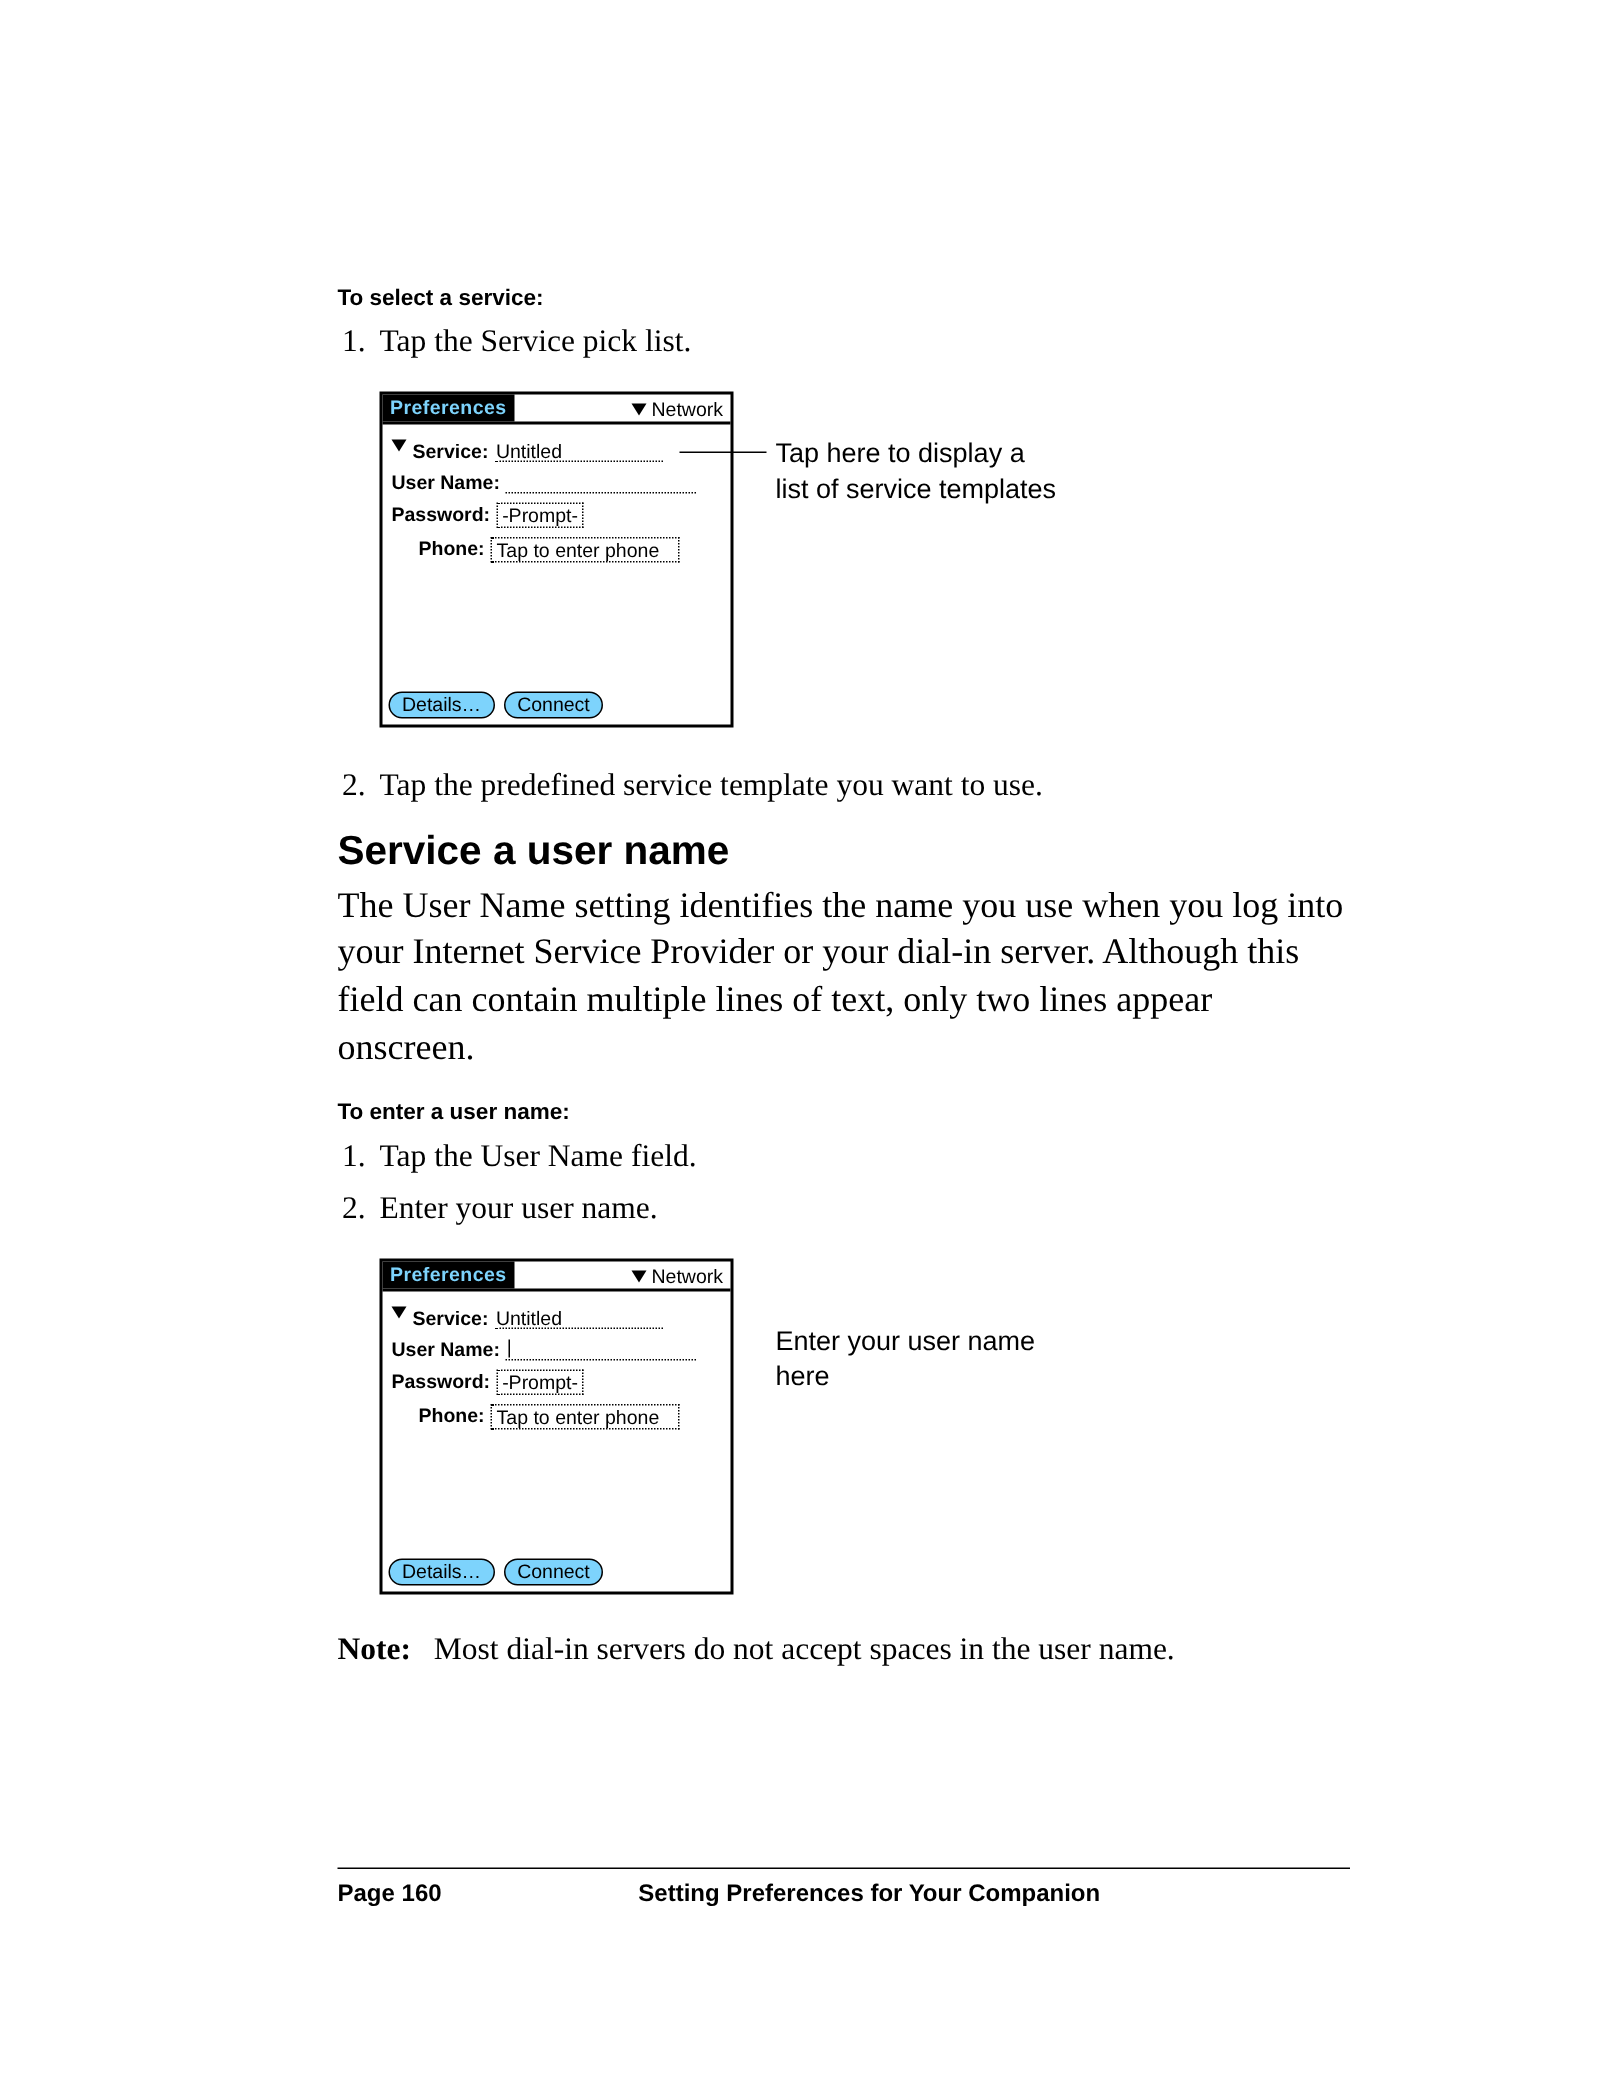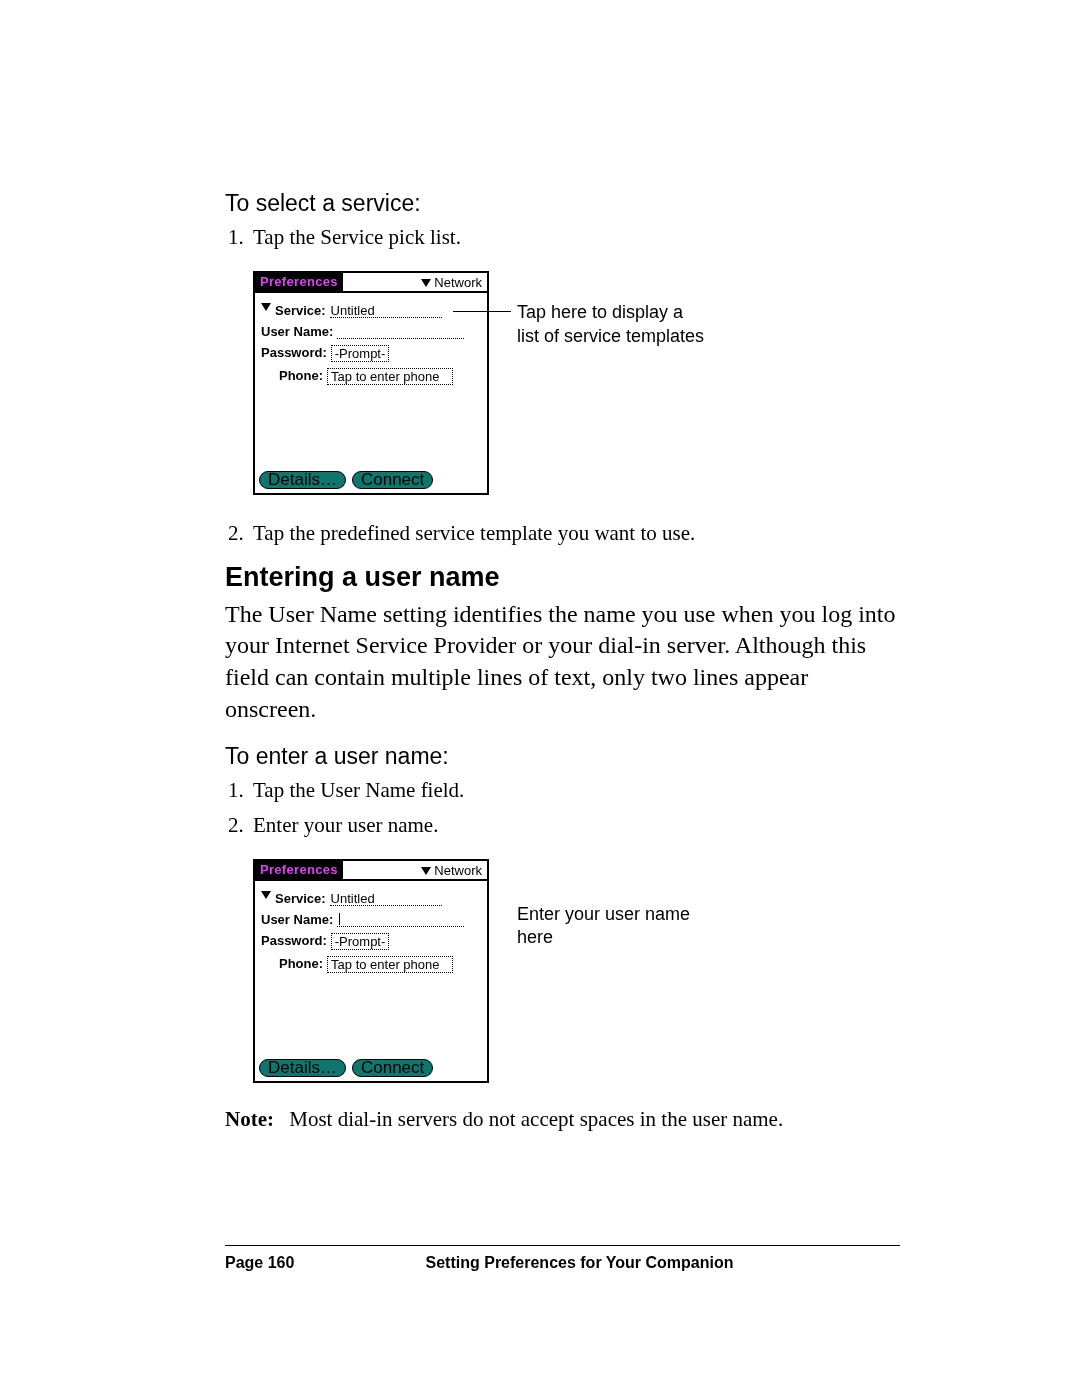--- a/index.html
+++ b/index.html
@@ -12,22 +12,22 @@
   }
   .page {
     width: 1080px;
     height: 1397px;
     position: relative;
     box-sizing: border-box;
     padding: 190px 180px 0 225px;
   }
   .heading-small {
     font-family: Arial, Helvetica, sans-serif;
-    font-weight: 400;
-    font-size: 23px;
+    font-weight: 700;
+    font-size: 15px;
     margin: 0 0 6px 0;
   }
   .body-text {
     font-size: 24px;
     line-height: 1.32;
   }
   ol.steps {
     margin: 0 0 12px 0;
     padding-left: 24px;
   }
@@ -71,21 +71,21 @@
   }
   .palm-titlebar {
     height: 18px;
     display: flex;
     border-bottom: 2px solid #000;
     font-size: 13px;
     align-items: stretch;
   }
   .palm-title-left {
     background: #000;
-    color: #d946ef;
+    color: #7dd3fc;
     font-weight: 700;
     padding: 1px 5px 0 5px;
     letter-spacing: 0.3px;
   }
   .palm-title-right {
     margin-left: auto;
     padding: 1px 5px 0 5px;
     display: flex;
     align-items: center;
     gap: 3px;
@@ -137,24 +137,24 @@
   .palm-buttons {
     position: absolute;
     left: 4px;
     bottom: 4px;
     display: flex;
     gap: 6px;
   }
   .palm-btn {
     border: 1.5px solid #000;
     border-radius: 9px;
-    font-size: 17px;
+    font-size: 13px;
     padding: 0 8px 1px 8px;
     line-height: 15px;
-    background: #0f766e;
+    background: #7dd3fc;
     text-align: right;
   }
 
   .note-line {
     font-size: 21px;
     margin-top: 6px;
   }
   .note-label { font-weight: 700; margin-right: 10px; }
 
   .footer {
@@ -225,21 +225,21 @@
       </div>
     </div>
     <div class="callout-line" style="left:200px; top:40px; width:58px;"></div>
     <div class="callout top1" style="max-width:190px;">Tap here to display a list of service templates</div>
   </div>
 
   <ol class="steps" start="2">
     <li>Tap the predefined service template you want to use.</li>
   </ol>
 
-  <h2 class="section-title">Entering a user name</h2>
+  <h2 class="section-title">Service a user name</h2>
   <p class="body-text" style="margin:0 0 18px 0;">The User Name setting identifies the name you use when you log into your Internet Service Provider or your dial-in server. Although this field can contain multiple lines of text, only two lines appear onscreen.</p>
 
   <p class="heading-small">To enter a user name:</p>
   <ol class="steps">
     <li>Tap the User Name field.</li>
     <li>Enter your user name.</li>
   </ol>
 
   <div class="figure-row">
     <div class="palm">

